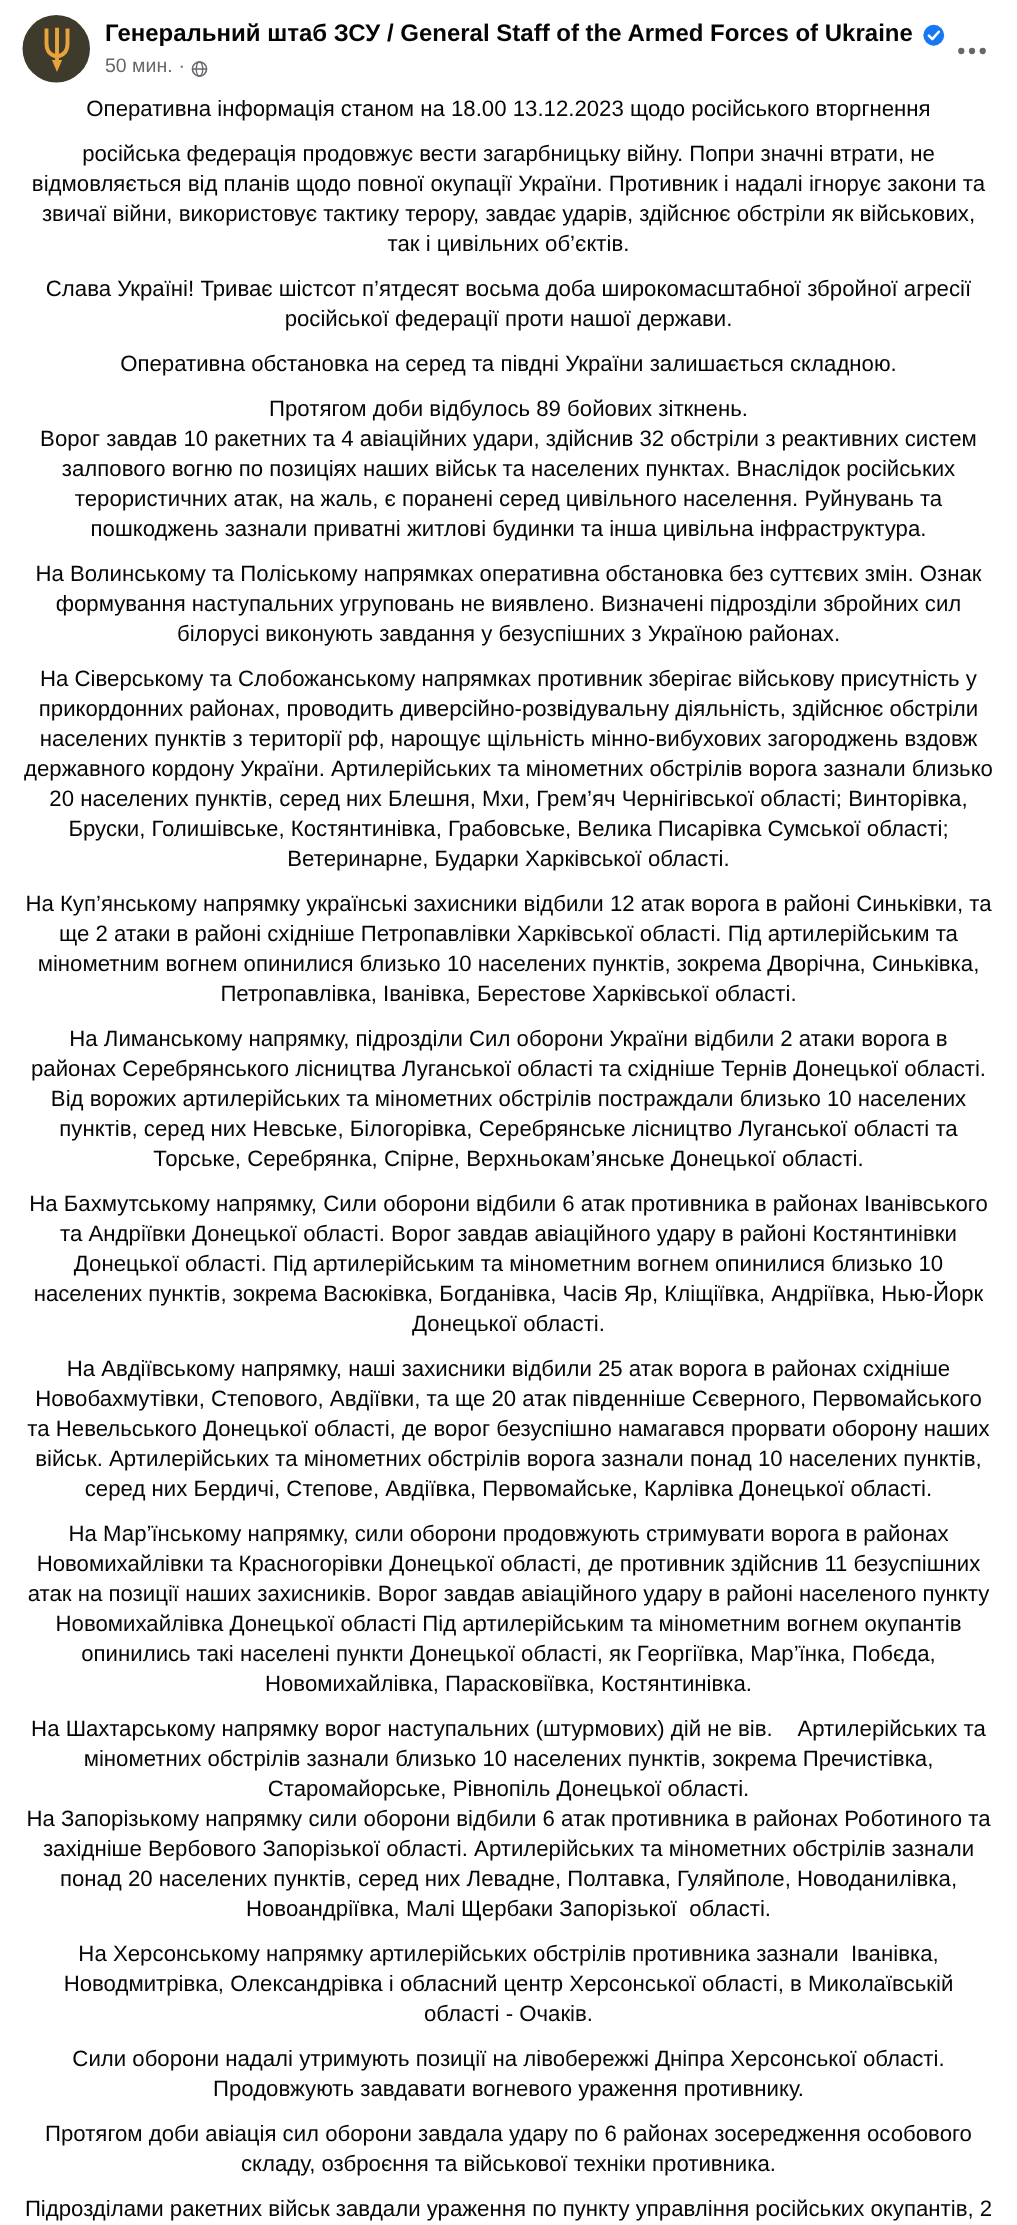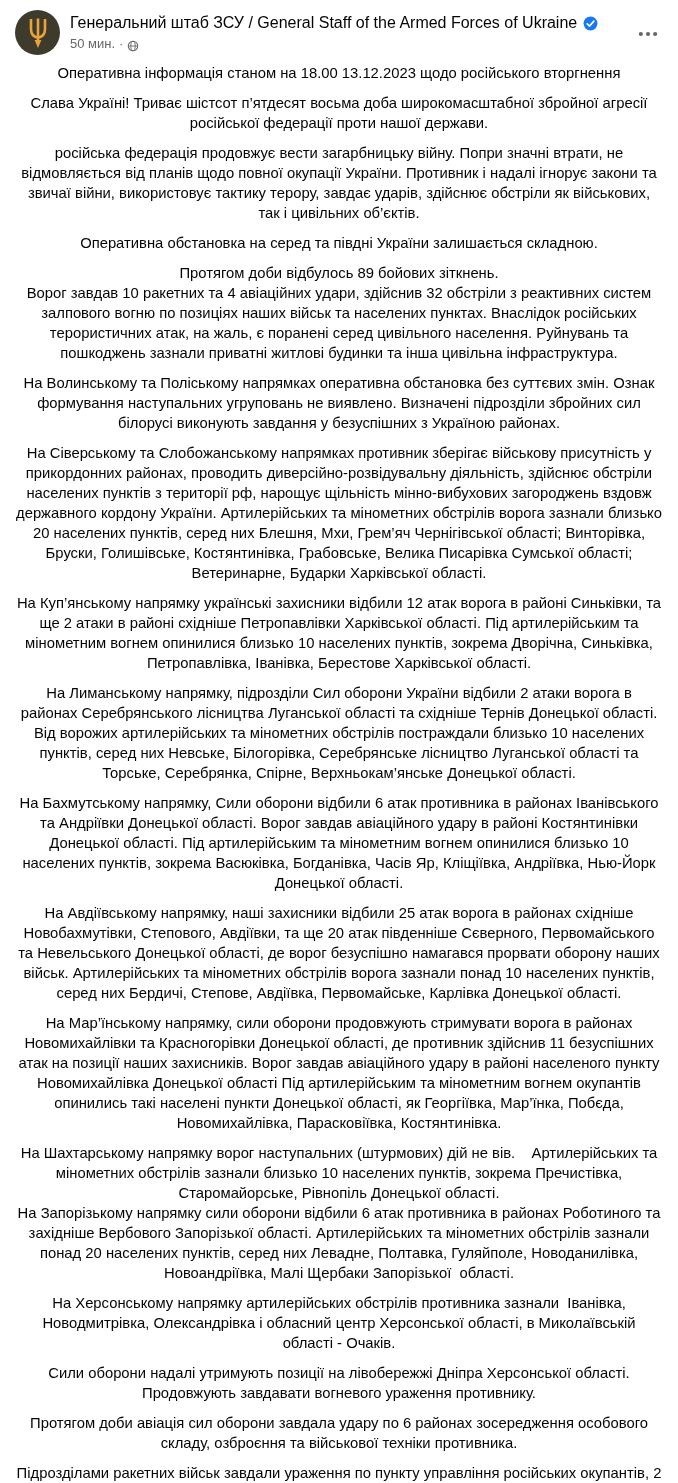--- a/index.html
+++ b/index.html
@@ -42,21 +42,21 @@
     padding-top: 2px;
   }
   .page-name-row {
     display: flex;
     align-items: center;
     gap: 6px;
     white-space: nowrap;
   }
   .page-name {
     font-size: 16px;
-    font-weight: 400;
+    font-weight: 700;
     color: #050505;
     line-height: 21px;
     cursor: pointer;
   }
   .verified-badge { flex-shrink: 0; margin-top: 1px; }
   .post-sub {
     display: flex;
     align-items: flex-end;
     gap: 4px;
     margin-top: 3px;
@@ -130,22 +130,22 @@
         <circle cx="3.5" cy="10" r="1.9" fill="#65676B"></circle>
         <circle cx="10" cy="10" r="1.9" fill="#65676B"></circle>
         <circle cx="16.5" cy="10" r="1.9" fill="#65676B"></circle>
       </svg>
     </div>
 
   </div>
 
   <div class="post-body">
     <p class="para">Оперативна інформація станом на 18.00 13.12.2023 щодо російського вторгнення</p>
+      <p class="para">російська федерація продовжує вести загарбницьку війну. Попри значні втрати, не відмовляється від планів щодо повної окупації України. Противник і надалі ігнорує закони та звичаї війни, використовує тактику терору, завдає ударів, здійснює обстріли як військових, так і цивільних об’єктів.</p>
       <p class="para">Слава Україні! Триває шістсот п’ятдесят восьма доба широкомасштабної збройної агресії російської федерації проти нашої держави.</p>
-      <p class="para">російська федерація продовжує вести загарбницьку війну. Попри значні втрати, не відмовляється від планів щодо повної окупації України. Противник і надалі ігнорує закони та звичаї війни, використовує тактику терору, завдає ударів, здійснює обстріли як військових, так і цивільних об’єктів.</p>
       <p class="para">Оперативна обстановка на серед та півдні України залишається складною.</p>
       <p class="para">Протягом доби відбулось 89 бойових зіткнень.
 Ворог завдав 10 ракетних та 4 авіаційних удари, здійснив 32 обстріли з реактивних систем залпового вогню по позиціях наших військ та населених пунктах. Внаслідок російських терористичних атак, на жаль, є поранені серед цивільного населення. Руйнувань та пошкоджень зазнали приватні житлові будинки та інша цивільна інфраструктура.</p>
       <p class="para">На Волинському та Поліському напрямках оперативна обстановка без суттєвих змін. Ознак формування наступальних угруповань не виявлено. Визначені підрозділи збройних сил білорусі виконують завдання у безуспішних з Україною районах.</p>
       <p class="para">На Сіверському та Слобожанському напрямках противник зберігає військову присутність у прикордонних районах, проводить диверсійно-розвідувальну діяльність, здійснює обстріли населених пунктів з території рф, нарощує щільність мінно-вибухових загороджень вздовж державного кордону України. Артилерійських та мінометних обстрілів ворога зазнали близько
 20 населених пунктів, серед них Блешня, Мхи, Грем’яч Чернігівської області; Винторівка, Бруски, Голишівське, Костянтинівка, Грабовське, Велика Писарівка Сумської області; Ветеринарне, Бударки Харківської області.</p>
       <p class="para">На Куп’янському напрямку українські захисники відбили 12 атак ворога в районі Синьківки, та ще 2 атаки в районі східніше Петропавлівки Харківської області. Під артилерійським та мінометним вогнем опинилися близько 10 населених пунктів, зокрема Дворічна, Синьківка, Петропавлівка, Іванівка, Берестове Харківської області.</p>
       <p class="para">На Лиманському напрямку, підрозділи Сил оборони України відбили 2 атаки ворога в районах Серебрянського лісництва Луганської області та східніше Тернів Донецької області. Від ворожих артилерійських та мінометних обстрілів постраждали близько 10 населених пунктів, серед них Невське, Білогорівка, Серебрянське лісництво Луганської області та Торське, Серебрянка, Спірне, Верхньокам’янське Донецької області.</p>
       <p class="para">На Бахмутському напрямку, Сили оборони відбили 6 атак противника в районах Іванівського та Андріївки Донецької області. Ворог завдав авіаційного удару в районі Костянтинівки Донецької області. Під артилерійським та мінометним вогнем опинилися близько 10 населених пунктів, зокрема Васюківка, Богданівка, Часів Яр, Кліщіївка, Андріївка, Нью-Йорк Донецької області.</p>
       <p class="para">На Авдіївському напрямку, наші захисники відбили 25 атак ворога в районах східніше Новобахмутівки, Степового, Авдіївки, та ще 20 атак південніше Сєверного, Первомайського та Невельського Донецької області, де ворог безуспішно намагався прорвати оборону наших військ. Артилерійських та мінометних обстрілів ворога зазнали понад 10 населених пунктів, серед них Бердичі, Степове, Авдіївка, Первомайське, Карлівка Донецької області.</p>

